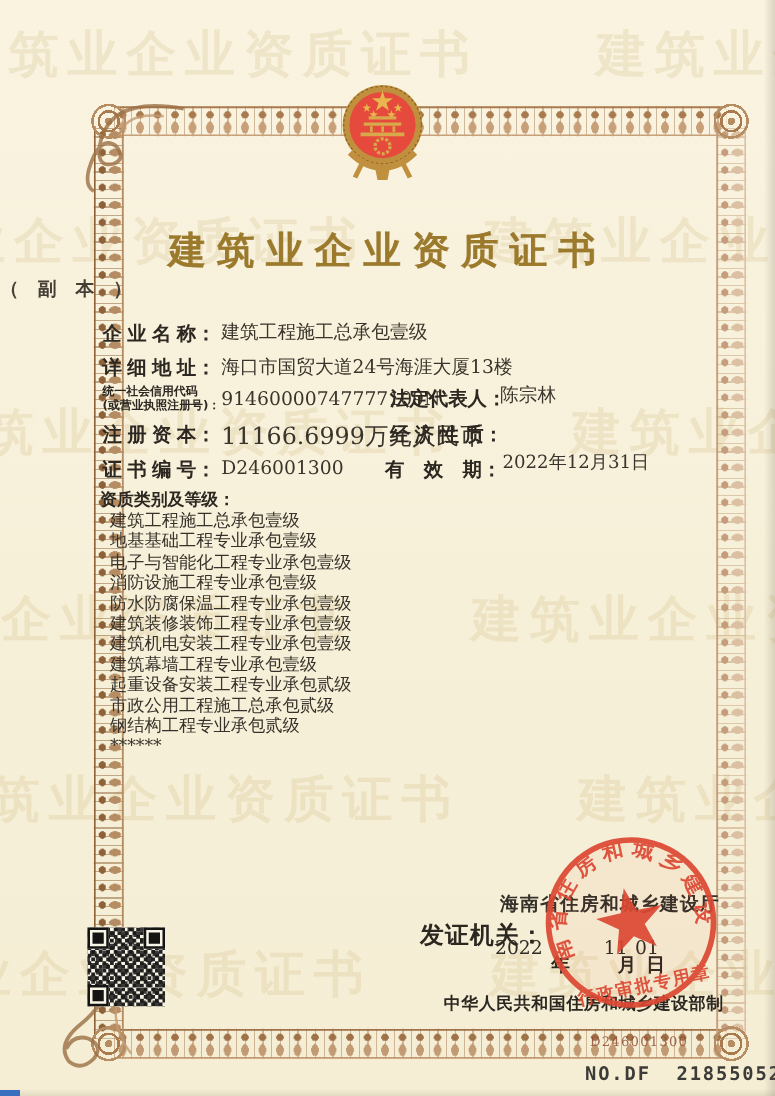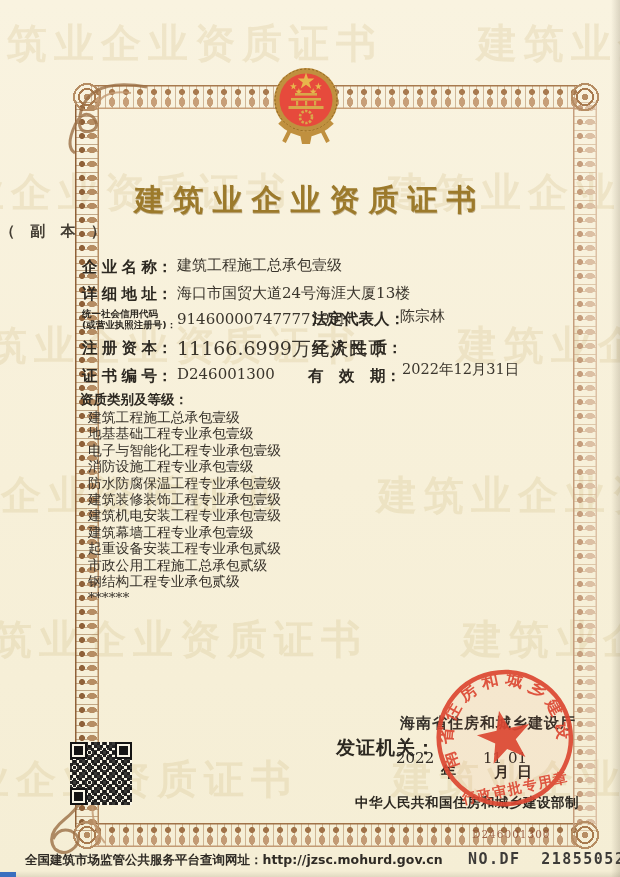--- a/index.html
+++ b/index.html
@@ -209,21 +209,20 @@
   <div class="abs made-by" style="left:355px; top:794px">中华人民共和国住房和城乡建设部制</div>
 
   <div class="qr">
     <div class="qf qf-tl"></div>
     <div class="qf qf-tr"></div>
     <div class="qf qf-bl"></div>
   </div>
 
   <div class="abs border-num" style="left:472px; top:828px">D246001300</div>
 
-  <div class="abs query" style="left:25px; top:852px">全国建筑市场监管公共服务平台查询网址：http://jzsc.mohurd.gov.cn</div>
   <div class="abs serial" style="left:468px; top:850px">
     <span>NO.DF</span>
     <span style="margin-left:10px">21855052</span>
   </div>
 </div>
 
 <svg class="seal" width="154" height="158" viewBox="0 0 154 158">
   <circle cx="77" cy="78" r="66" fill="rgba(226,74,46,0.05)" stroke="#dc4732" stroke-width="4.5"></circle>
   <path d="M77 50 L83.5 69.1 L103.7 69.4 L87.5 81.4 L93.3 100.8 L77 89.2 L60.7 100.8 L66.5 81.4 L50.3 69.4 L70.5 69.1 Z" fill="#dc4732"></path>
   <defs>

